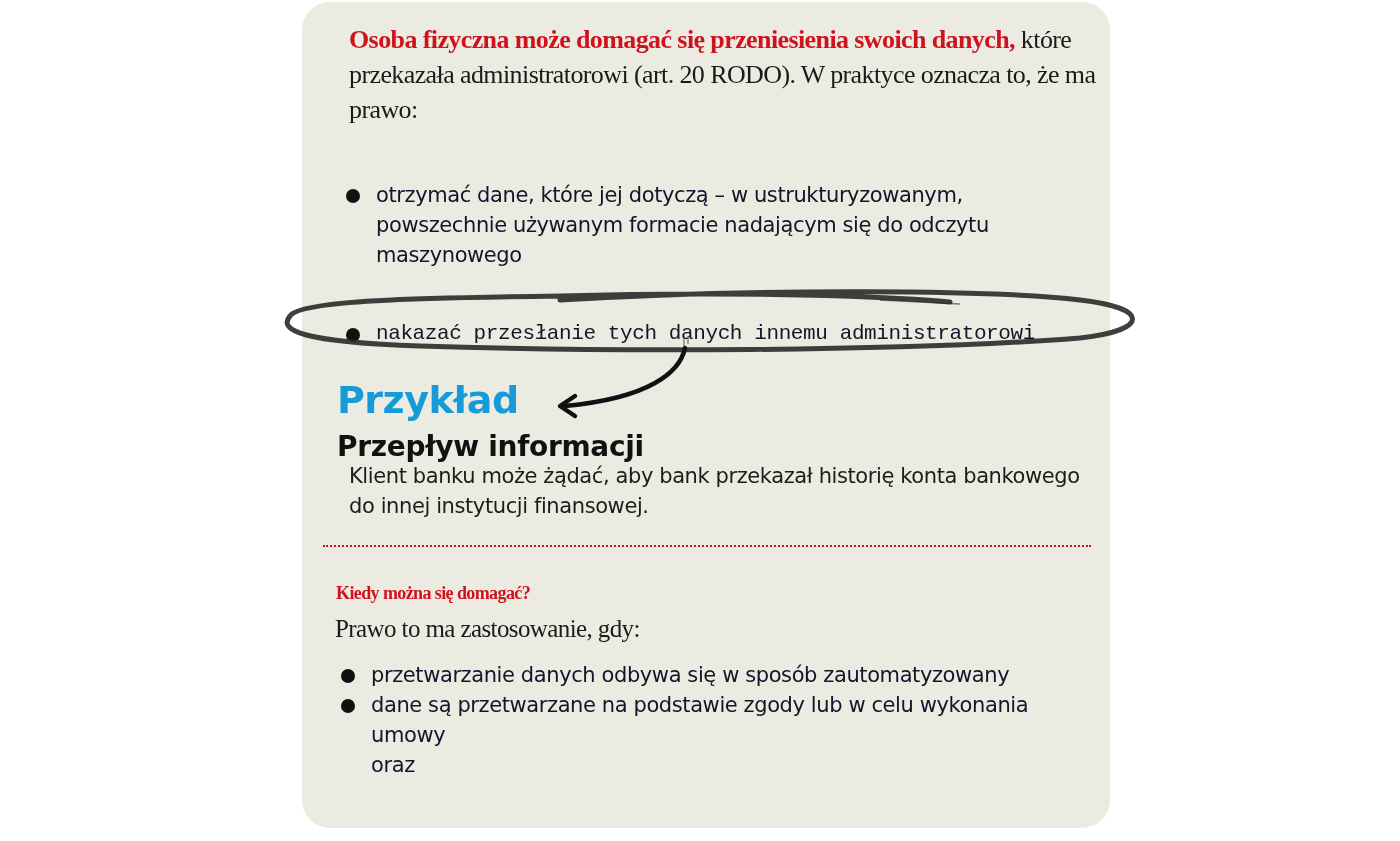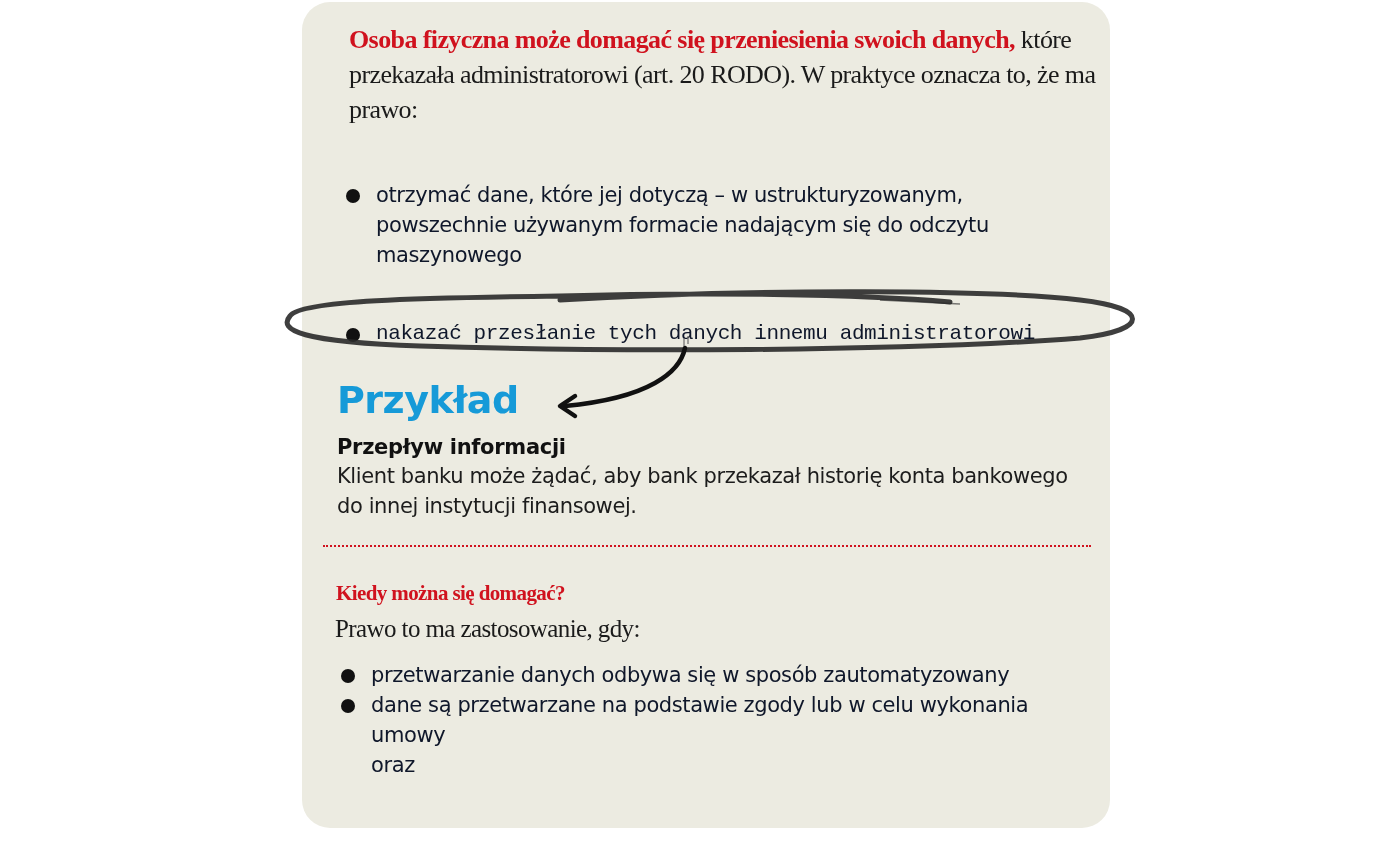--- a/index.html
+++ b/index.html
@@ -87,49 +87,49 @@
       font-size: 38px;
       font-weight: bold;
       color: #169ad8;
       letter-spacing: -0.5px;
       line-height: 48px;
     }
     .example-subtitle {
       position: absolute;
       left: 337px;
       top: 432px;
-      font-size: 21px;
+      font-size: 28px;
       font-weight: bold;
       color: #111;
       letter-spacing: -0.3px;
       line-height: 30px;
     }
     .example-body {
       position: absolute;
-      left: 337px;
+      left: 349px;
       top: 461px;
       width: 760px;
       font-size: 21px;
       line-height: 30px;
       color: #1c1c1c;
       letter-spacing: -0.4px;
     }
     .separator {
       position: absolute;
       left: 323px;
       top: 545px;
       width: 768px;
       height: 0;
       border-top: 2px dotted #d0121e;
     }
     .when-title {
       position: absolute;
       left: 336px;
       top: 576px;
-      font-size: 21px;
+      font-size: 18px;
       font-weight: bold;
       color: #d0121e;
       letter-spacing: -0.6px;
       line-height: 34px;
     }
     .when-intro {
       position: absolute;
       left: 335px;
       top: 612px;
       font-size: 25px;

